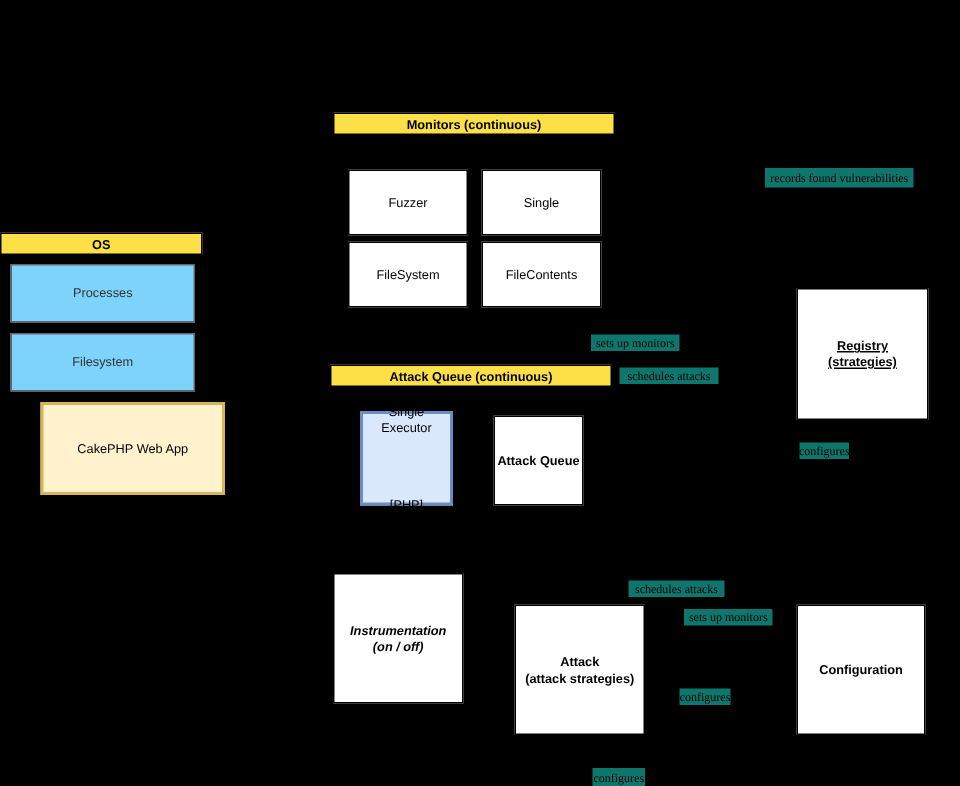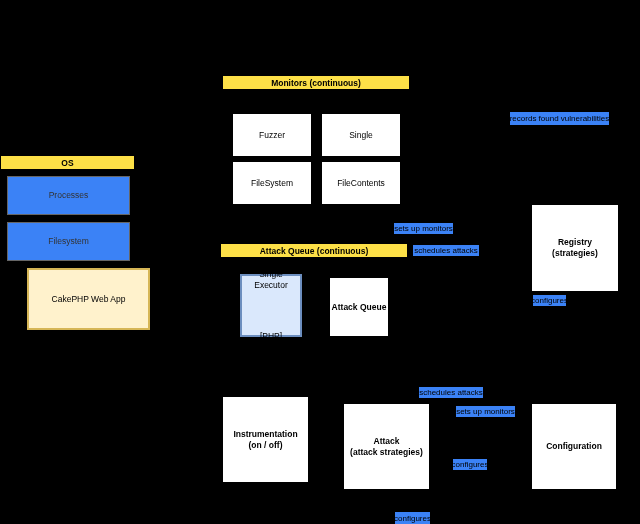--- a/index.html
+++ b/index.html
@@ -35,48 +35,49 @@
     font-size: 8.5px;
     display: flex; flex-direction: column;
     align-items: center; justify-content: center;
     text-align: center;
     line-height: 11px;
   }
   .node.bold { font-weight: bold; }
 
   
   .node.gray {
-    background: #3b82f6;
+    background: #7dd3fc;
     border: 1px solid #666;
     color: #333;
   }
 
   
   .node.yellow {
     background: #fff2cc;
     border: 2px solid #d6b656;
     color: #000;
   }
 
   
   .node.blue {
     background: #dae8fc;
     border: 2px solid #6c8ebf;
     color: #000;
   }
 
   
   .edge-label {
-    background: #3b82f6;
+    background: #0f766e;
     color: #000;
     font-size: 8px;
     line-height: 11px;
     display: flex; align-items: center; justify-content: center;
     white-space: nowrap;
     text-align: center;
+    font-family: Liberation Serif, serif;
   }
 </style>
 </head>
 <body>
 
 <div class="canvas">
 
   <div class="abs hbar" style="left:0px; top:155px; width:135px; height:15px;">OS</div>
 
   <div class="abs node gray" style="left:7px; top:176px; width:123px; height:39px;">Processes</div>
@@ -97,26 +98,26 @@
 
   <div class="abs hbar" style="left:220px; top:243px; width:188px; height:15px;">Attack Queue (continuous)</div>
 
   <div class="abs node blue" style="left:240px; top:274px; width:62px; height:63px;gap:40px;">
     <span>Single Executor</span>
     <span>[PHP]</span>
   </div>
 
   <div class="abs node bold" style="left:329px; top:277px; width:60px; height:60px;">Attack Queue</div>
 
-  <div class="abs node bold" style="left:531px; top:204px; width:88px; height:88px;">
+  <div class="abs node bold" style="left:531px; top:192px; width:88px; height:88px;text-decoration:underline;">
     <span>Registry</span>
     <span>(strategies)</span>
   </div>
 
-  <div class="abs node bold" style="left:222px; top:396px; width:87px; height:87px;">
+  <div class="abs node bold" style="left:222px; top:382px; width:87px; height:87px;font-style:italic;">
     <span>Instrumentation</span>
     <span>(on / off)</span>
   </div>
 
   <div class="abs node bold" style="left:343px; top:403px; width:87px; height:87px;">
     <span>Attack</span>
     <span>(attack strategies)</span>
   </div>
 
   <div class="abs node bold" style="left:531px; top:403px; width:86px; height:87px;">Configuration</div>

